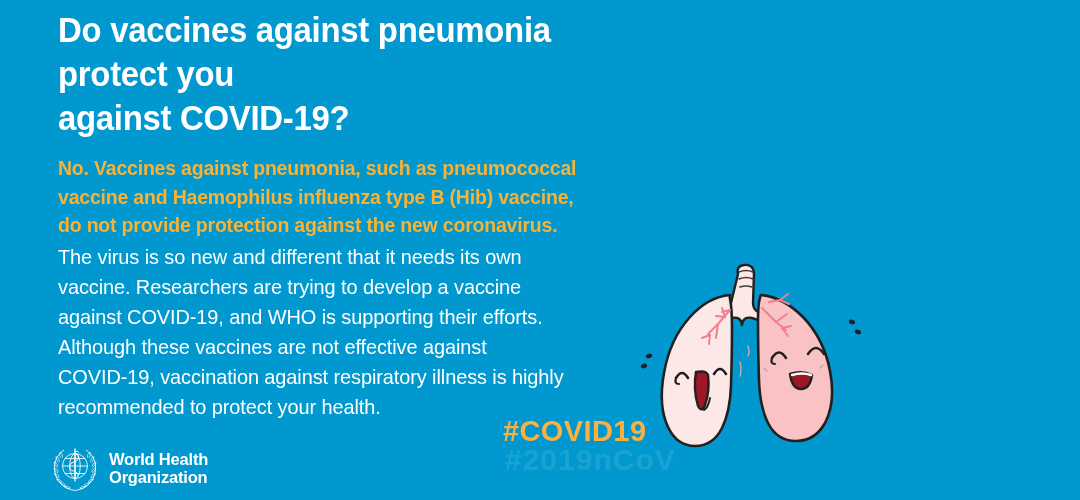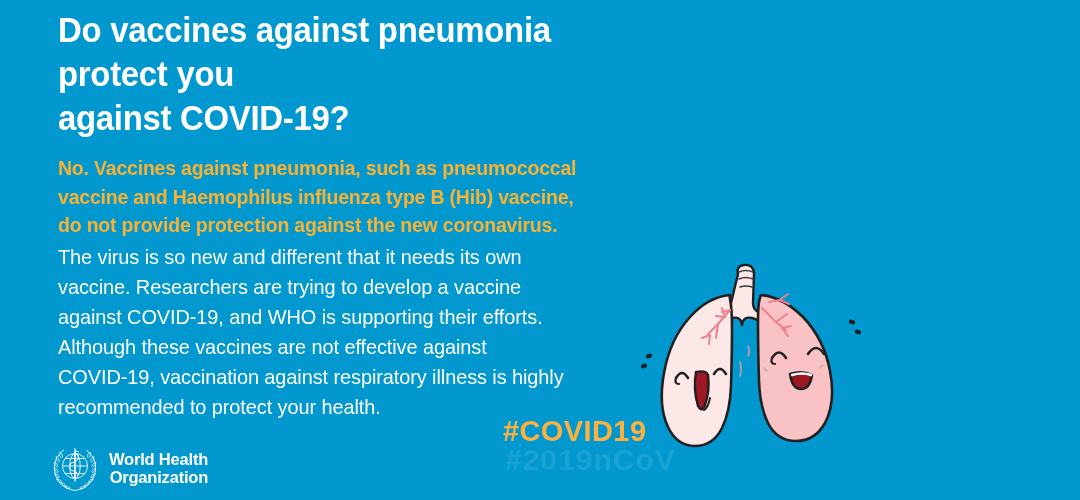--- a/index.html
+++ b/index.html
@@ -76,21 +76,20 @@
     user-select:none;
   }
   #wm-a{left:432px;top:445px;}
   #wm-b{left:505px;top:443px;}
 
   
   #who-logo{
     position:absolute;left:50px;top:443px;
     display:flex;align-items:center;gap:9px;
     z-index:4;
-    text-align:right;
   }
   #who-emblem{width:50px;height:50px;display:block;}
   #who-wordmark{
     color:#ffffff;
     font-size:16.5px;
     font-weight:bold;
     line-height:18px;
     letter-spacing:-0.2px;
     white-space:pre-line;
   }

